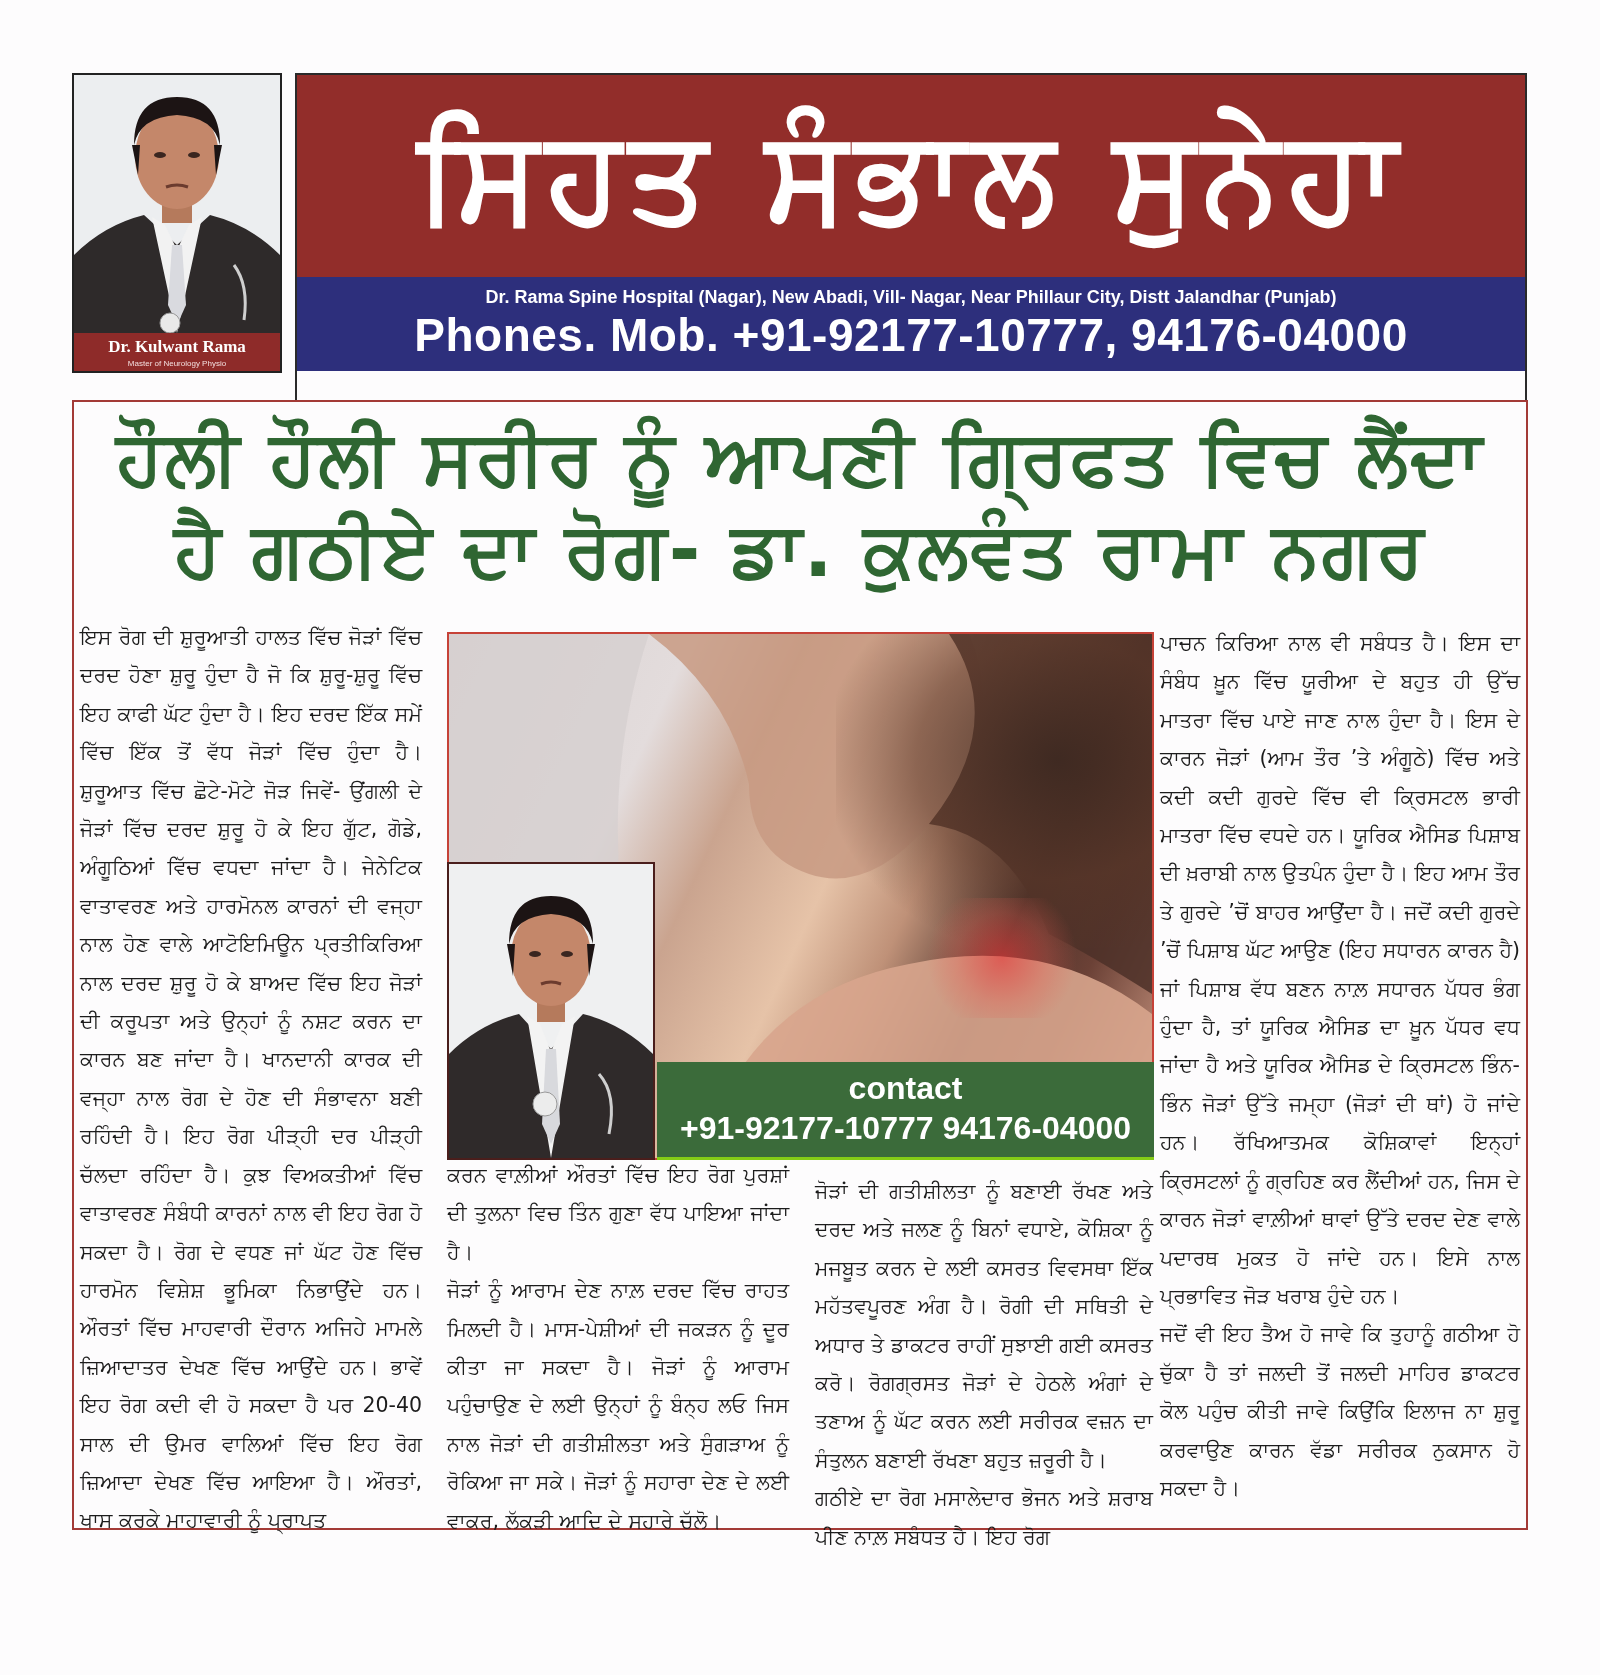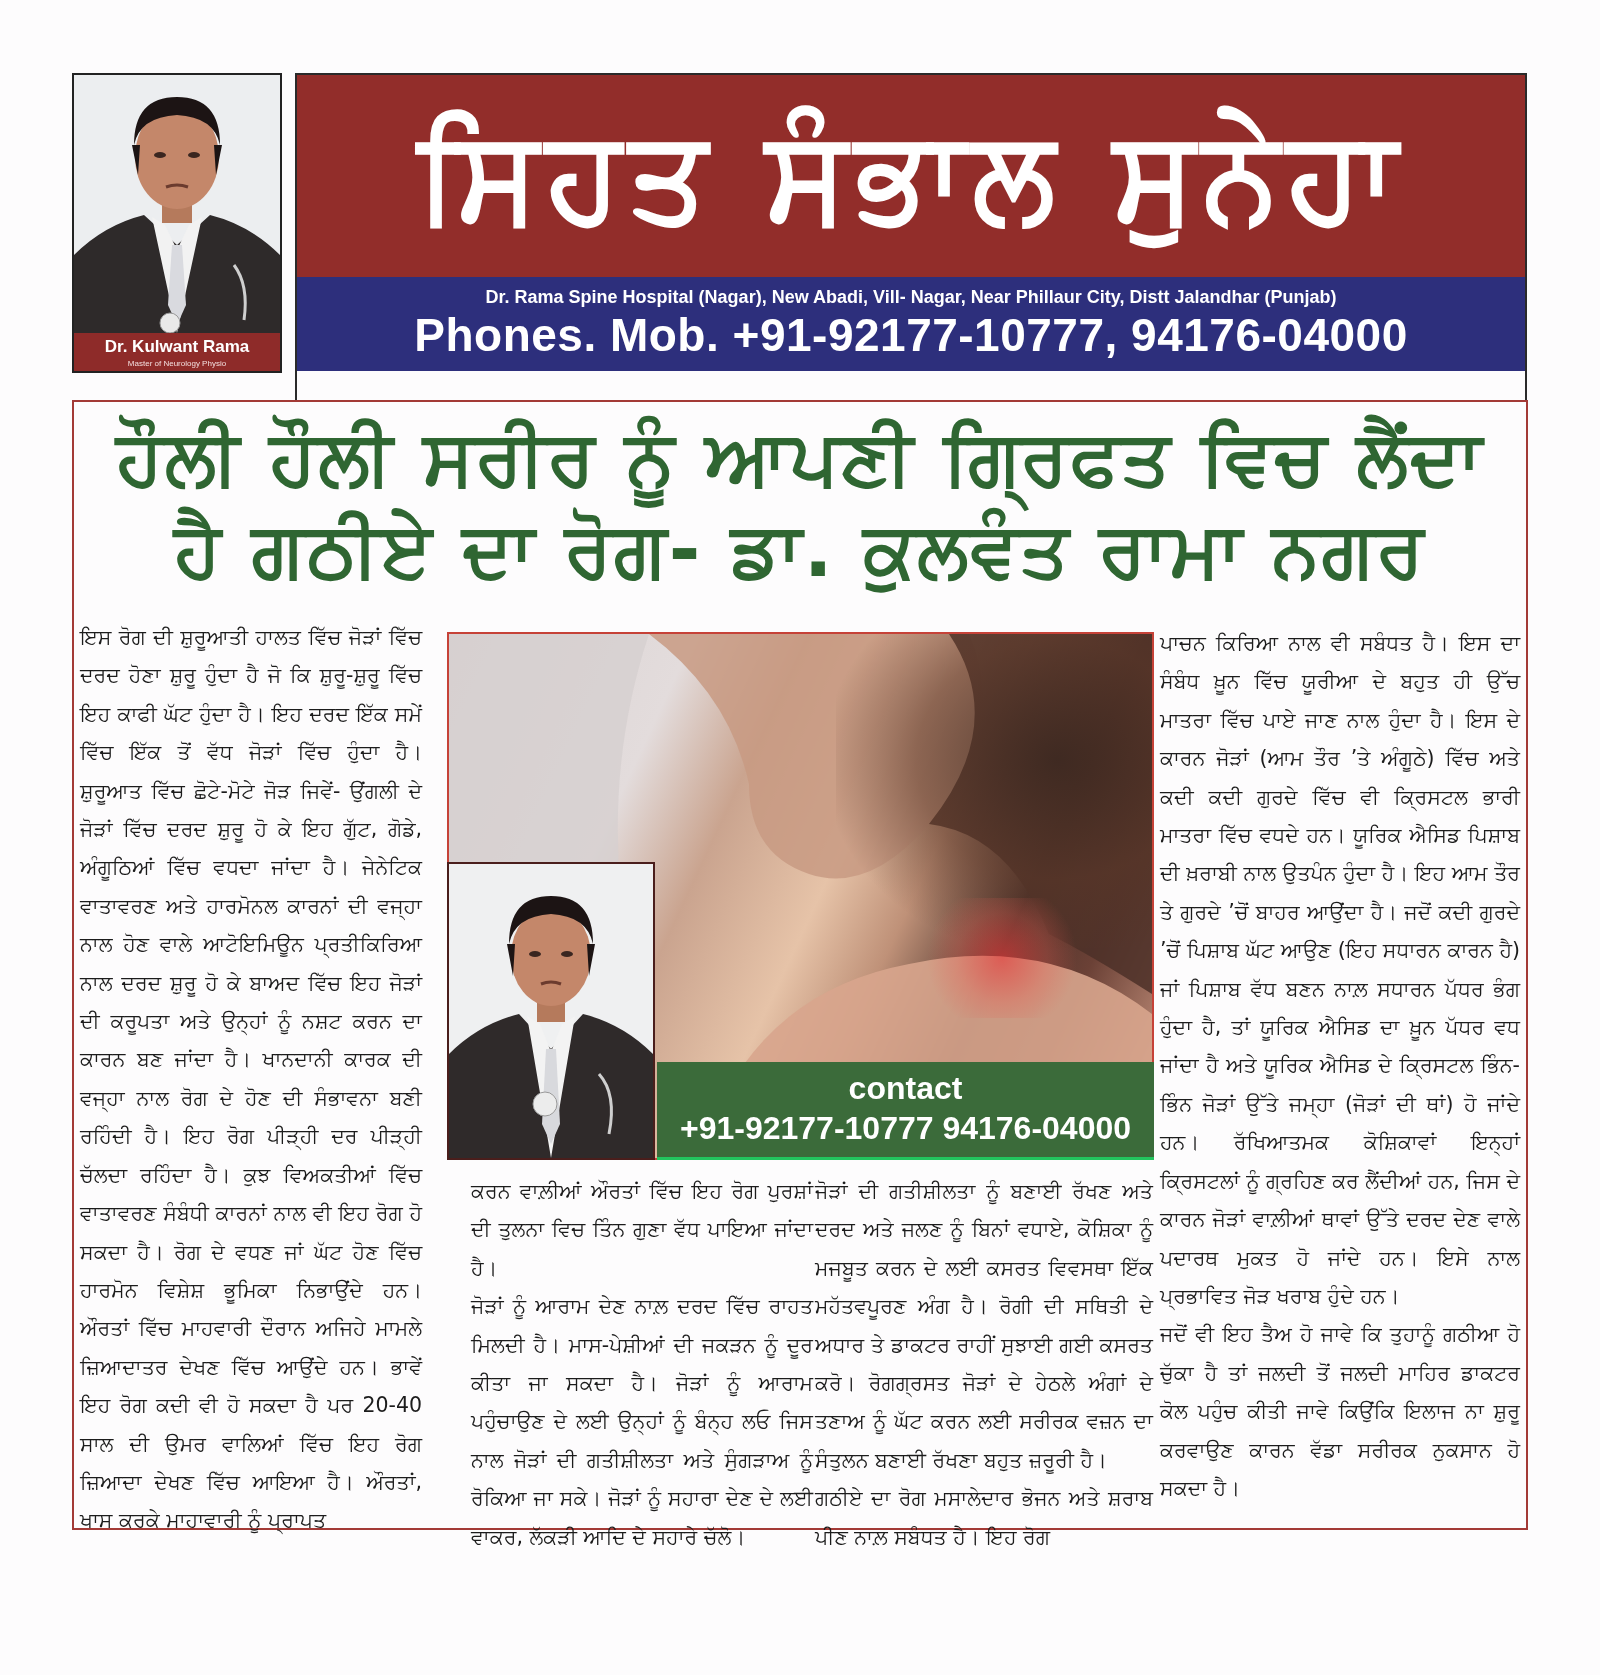--- a/index.html
+++ b/index.html
@@ -9,21 +9,21 @@
   
   .portrait-box {
     position: absolute; left: 72px; top: 73px; width: 210px; height: 300px;
     border: 2px solid #222; background: #eef0f1; overflow: hidden;
   }
   .portrait-photo { position: absolute; left: 0; top: 0; width: 206px; height: 258px; background: #eceef0; overflow: hidden; }
   .portrait-caption {
     position: absolute; left: 0; bottom: 0; width: 206px; height: 38px;
     background: #8e2b29; color: #fff; text-align: center;
   }
-  .portrait-name { font-family: Liberation Sans, sans-serif; font-weight: bold; font-size: 17px; line-height: 24px; padding-top: 2px; }
+  .portrait-name { font-family: Liberation Serif, serif; font-weight: bold; font-size: 17px; line-height: 24px; padding-top: 2px; }
   .portrait-title { font-family: "Liberation Sans", sans-serif; font-size: 8px; line-height: 10px; color: #f3dede; }
 
   .banner { position: absolute; left: 295px; top: 73px; width: 1232px; height: 380px; border: 2px solid #2a2a2a; }
   .banner-red {
     position: absolute; left: 0; top: 0; width: 100%; height: 202px; background: #922d2a;
     display: flex; align-items: center; justify-content: center;
   }
   .banner-title {
     color: #fff; font-family: "DejaVu Sans", sans-serif; font-weight: bold;
     font-size: 122px; letter-spacing: 8px; line-height: 1; transform: scaleY(1.05);
@@ -49,21 +49,21 @@
     font-size: 76px; line-height: 92px; letter-spacing: 2px;
   }
 
   .col {
     position: absolute; font-family: "DejaVu Sans", sans-serif; font-size: 20.5px; line-height: 38.4px;
     text-align: justify; color: #1c1c1c;
   }
   .col p { text-indent: 0; }
   .col-left { left: 6px; top: 216px; width: 342px; }
   .col-right { left: 1086px; top: 222px; width: 360px; }
-  .col-mid-a { left: 373px; top: 770px; width: 342px; margin-left: 24px; }
+  .col-mid-a { left: 373px; top: 754px; width: 342px; }
   .col-mid-b { left: 741px; top: 770px; width: 338px; }
 
   
   .hero-photo {
     position: absolute; left: 373px; top: 230px; width: 707px; height: 528px;
     border: 2px solid #c64238; overflow: hidden;
     background: linear-gradient(115deg, #d8d2d2 0%, #e3dcdc 26%, #caa48f 38%, #e6c3a8 52%, #bf9178 62%, #4a3029 74%, #6b4136 84%, #d9a48d 100%);
   }
   .hero-shade {
     position: absolute; right: 0; top: 0; width: 45%; height: 60%;
@@ -72,21 +72,21 @@
   .hero-redspot {
     position: absolute; right: 70px; bottom: 140px; width: 160px; height: 120px;
     background: radial-gradient(circle, rgba(230,60,60,0.65) 0%, rgba(230,90,80,0.3) 45%, rgba(0,0,0,0) 75%);
   }
   .doctor-inset {
     position: absolute; left: 373px; top: 460px; width: 208px; height: 298px;
     border: 2px solid #4a1e1c; background: #eff0f1; overflow: hidden;
   }
   .contact-box {
     position: absolute; left: 583px; top: 660px; width: 497px; height: 98px;
-    background: #3b6b3a; color: #fff; text-align: center; border-bottom: 3px solid #22c55e;
+    background: #3b6b3a; color: #fff; text-align: center; border-bottom: 3px solid #84cc16;
   }
   .contact-label { font-family: "Liberation Sans", sans-serif; font-weight: bold; font-size: 32px; line-height: 40px; padding-top: 6px; }
   .contact-phones { font-family: "Liberation Sans", sans-serif; font-weight: bold; font-size: 32px; line-height: 40px; }
 </style>
 </head>
 <body>
 
 <div class="portrait-box">
   <div class="portrait-photo">
     <svg width="206" height="258" viewBox="0 0 206 258">

